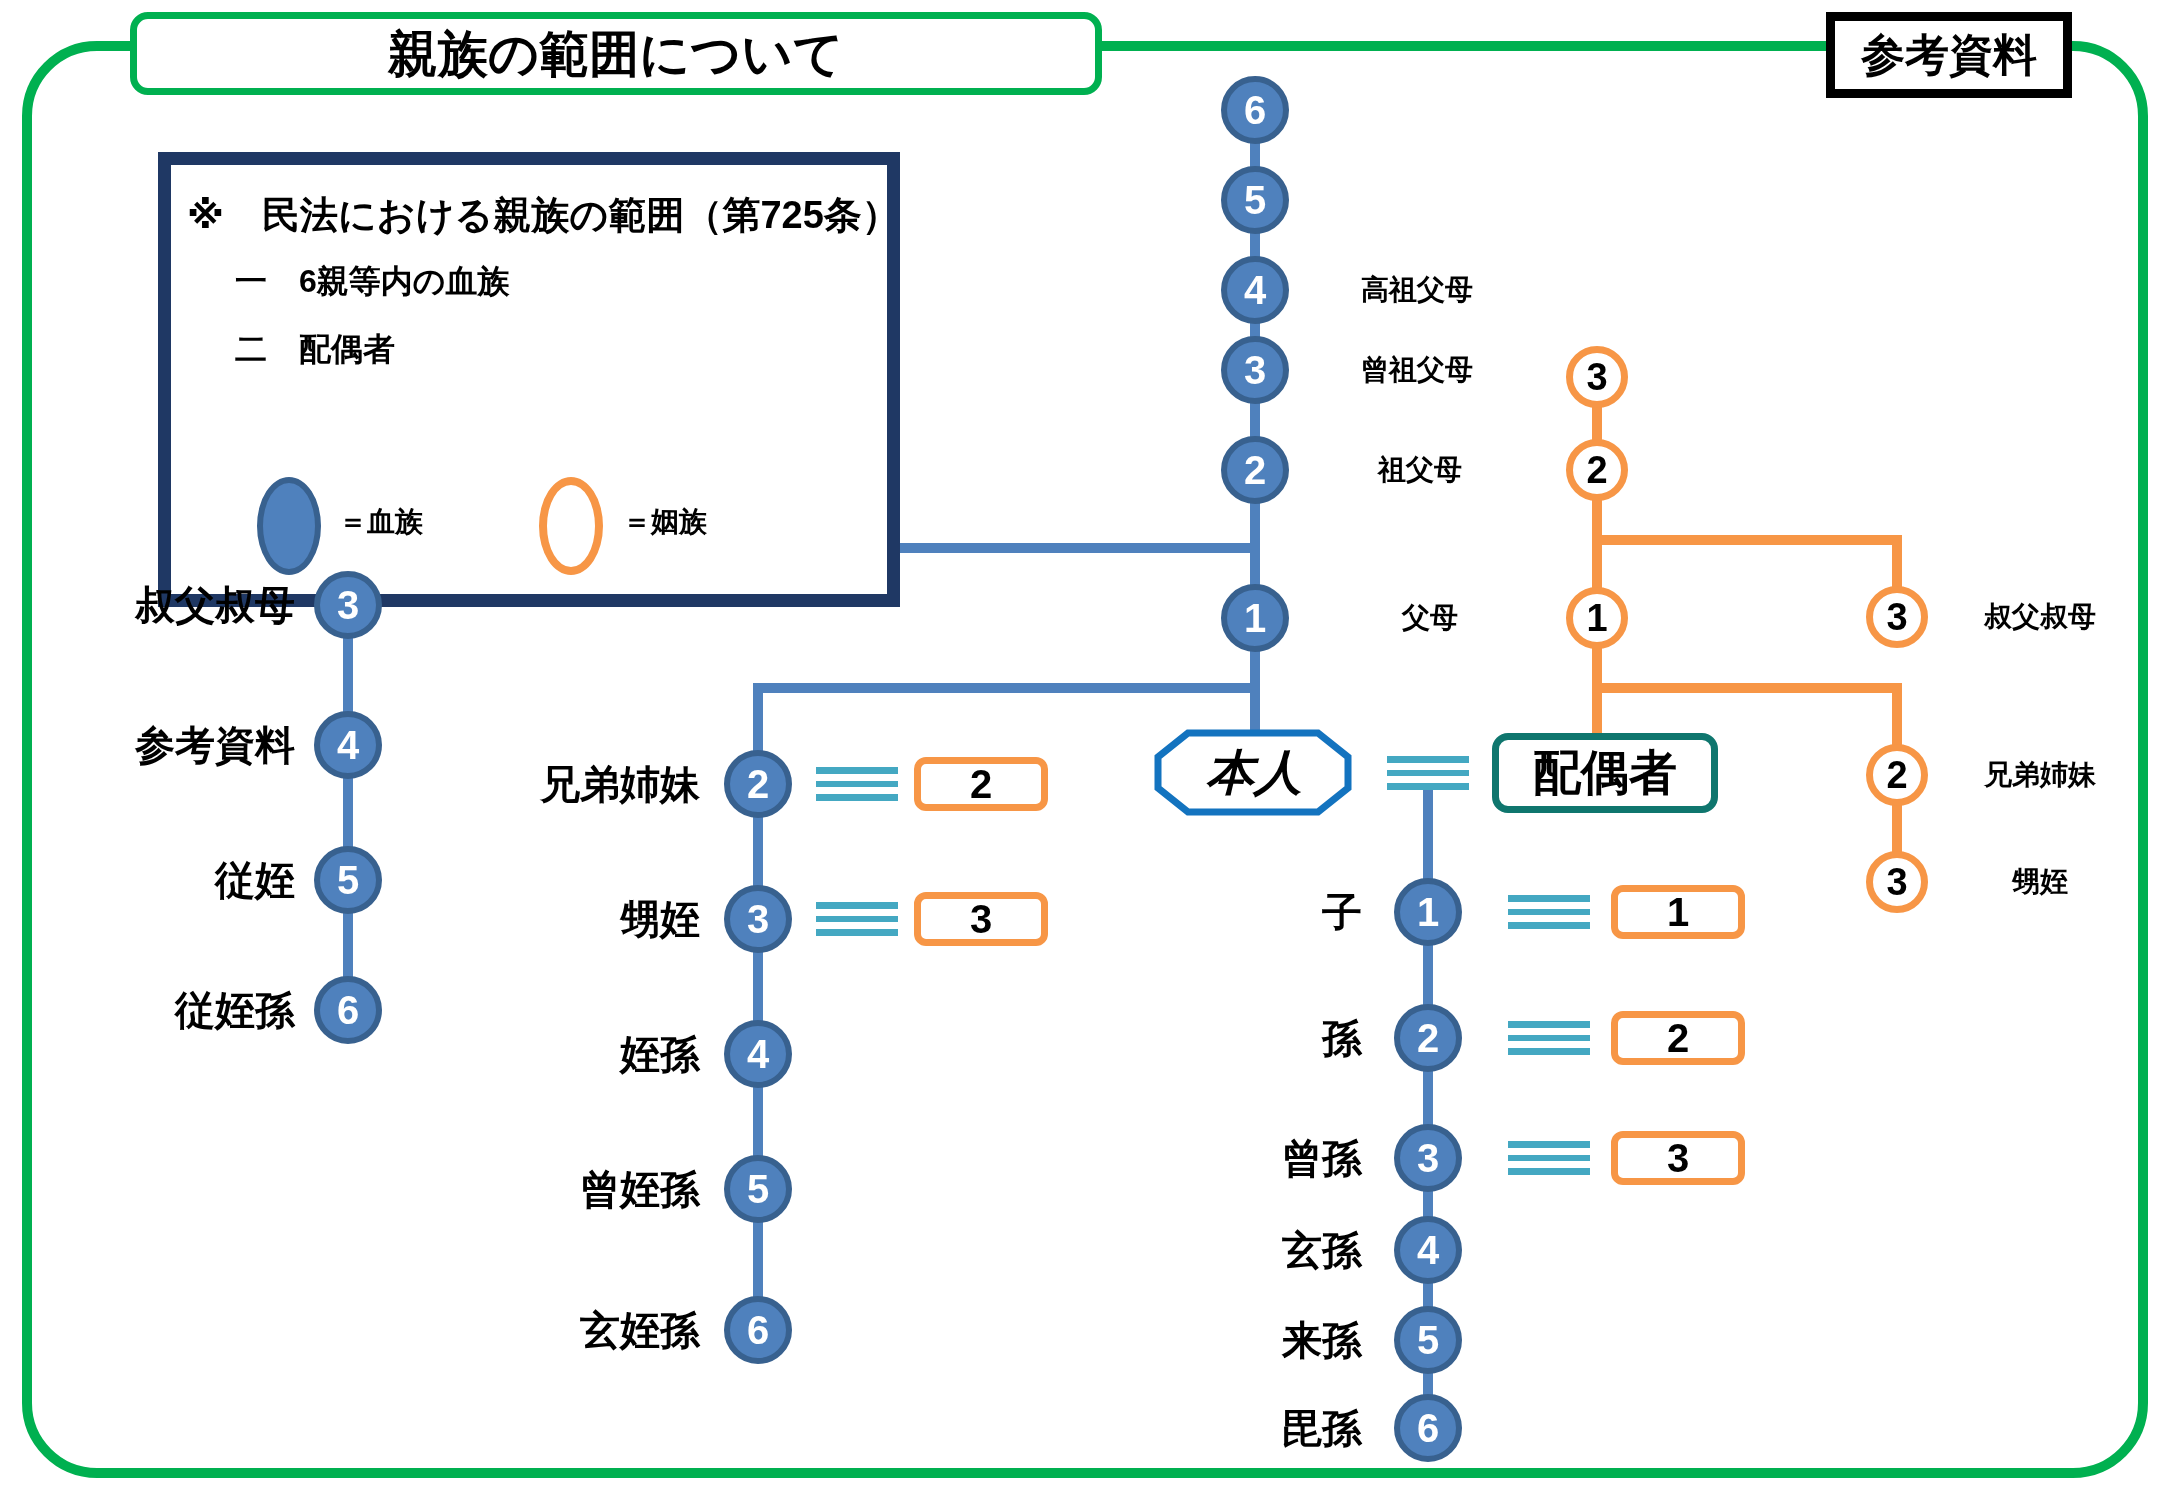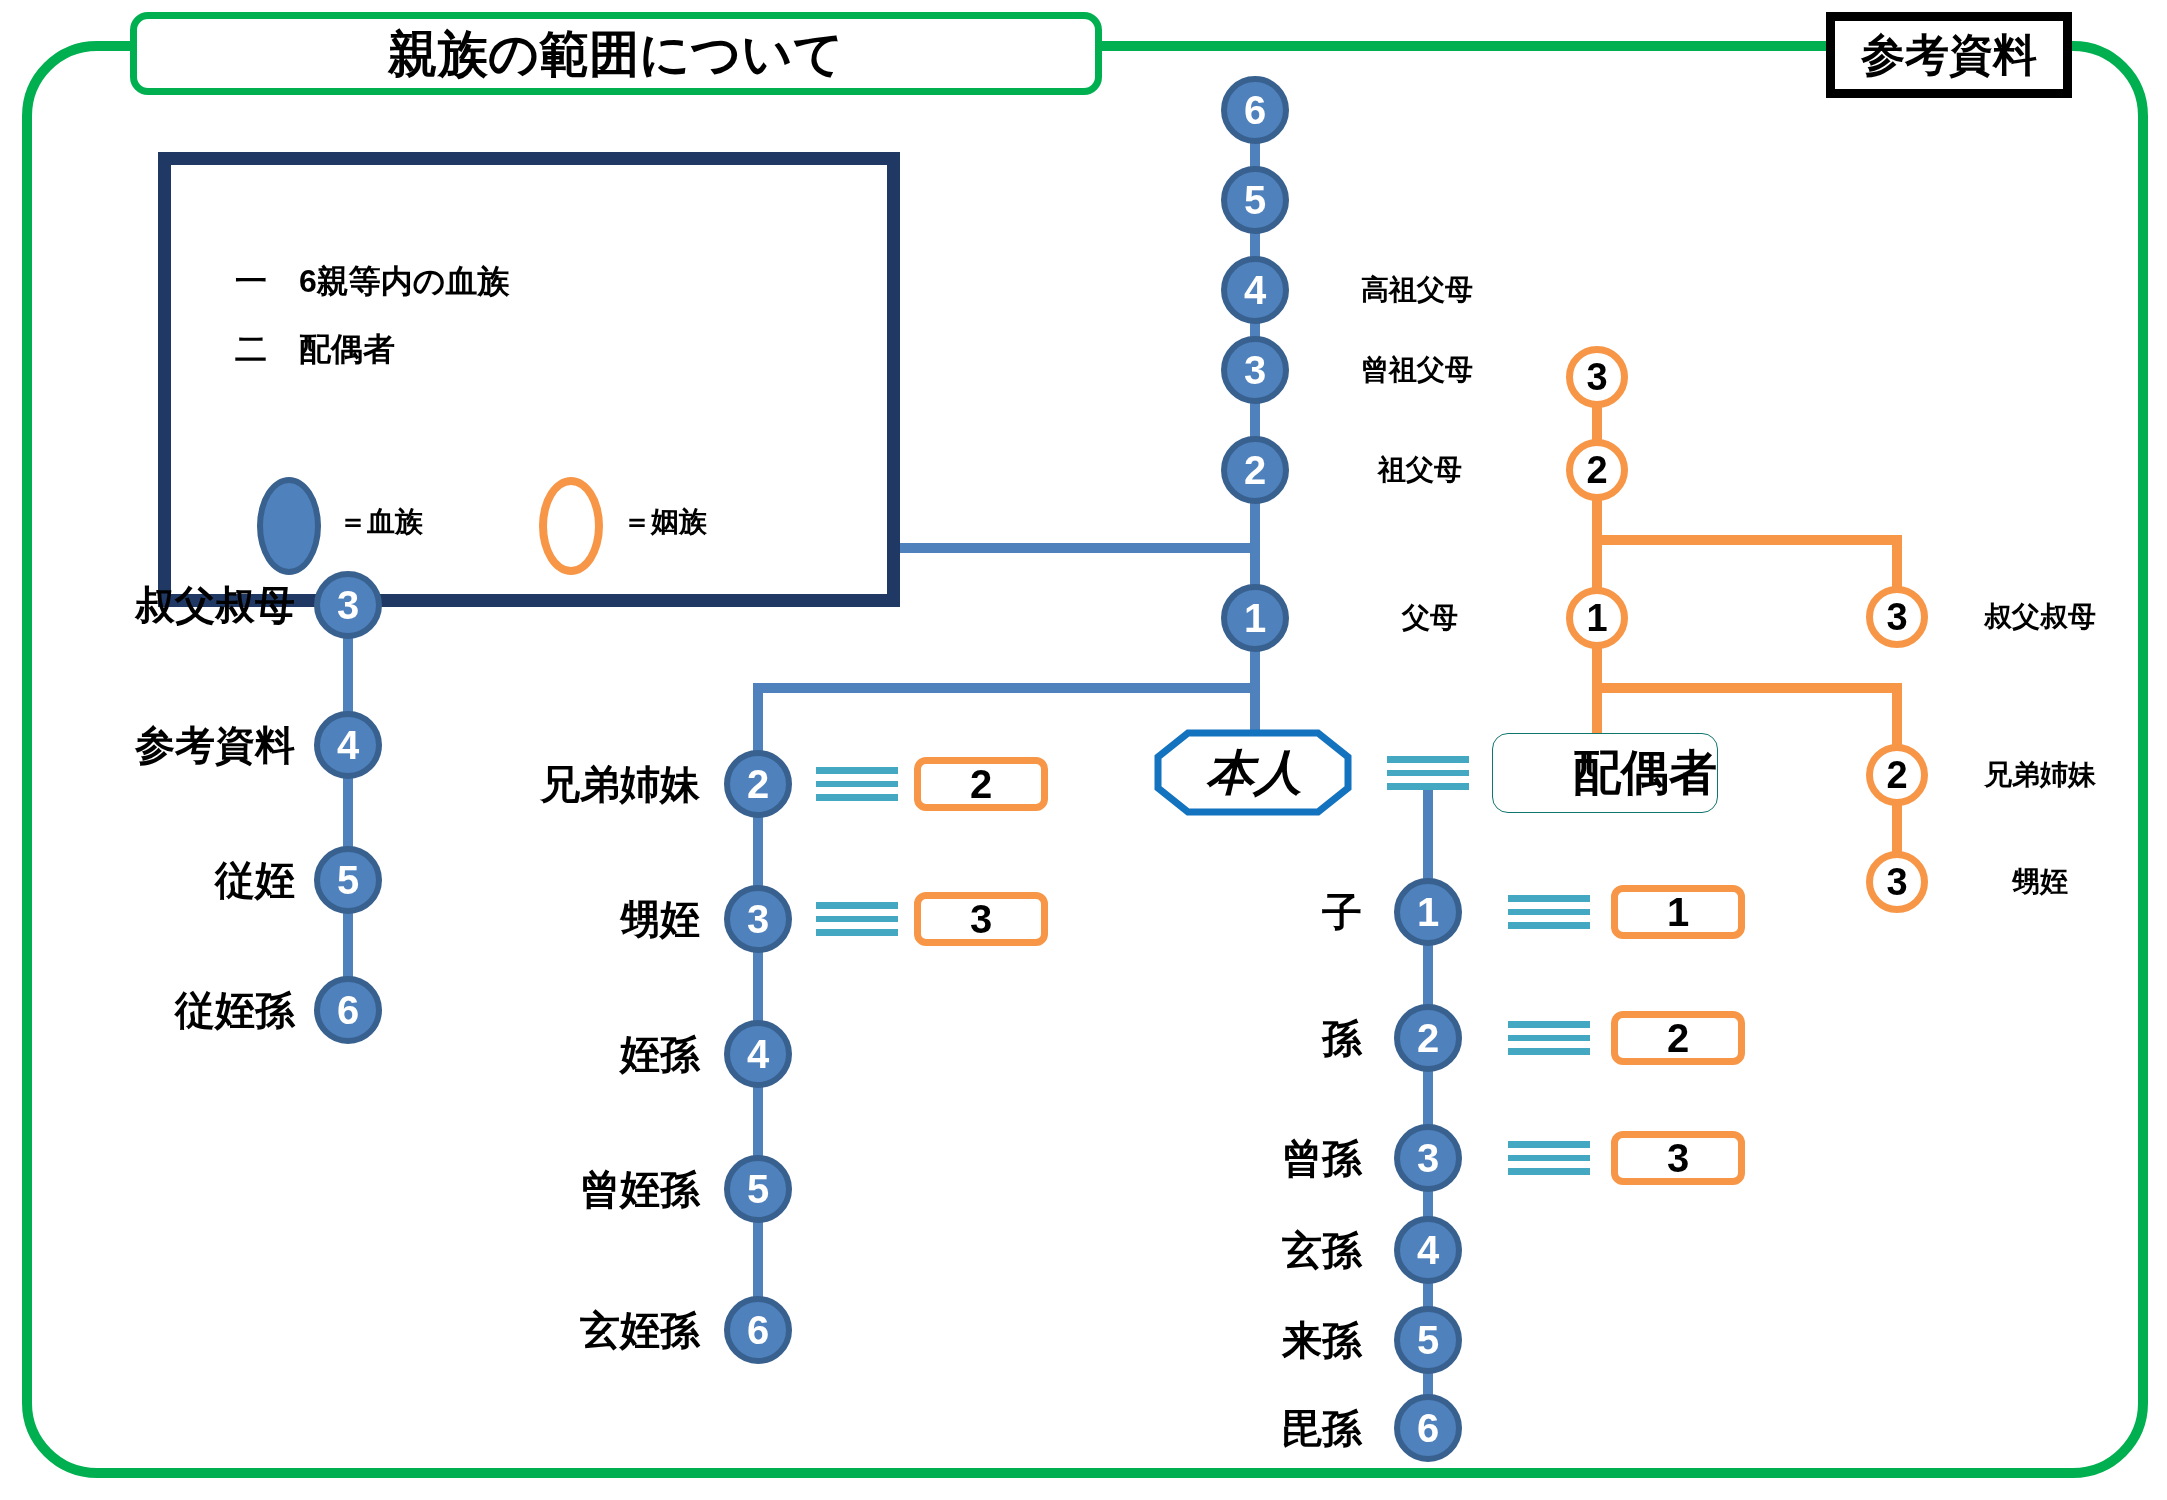--- a/index.html
+++ b/index.html
@@ -43,21 +43,21 @@
     position:absolute;transform:translateY(-50%);
     font-size:40px;font-weight:bold;white-space:nowrap;line-height:1;
   }
   .box{
     position:absolute;box-sizing:border-box;background:#fff;
     display:flex;align-items:center;justify-content:center;
     font-weight:bold;line-height:1;
   }
   #title-box{left:130px;top:12px;width:972px;height:83px;border:7px solid #00B050;border-radius:18px;font-size:50px;}
   #ref-box{left:1826px;top:12px;width:246px;height:86px;border:9px solid #000;font-size:44px;}
-  #spouse-box{left:1492px;top:733px;width:226px;height:80px;border:1px solid #0f766e;border-radius:16px;font-size:48px;justify-content:flex-end;}
+  #spouse-box{left:1492px;top:733px;width:226px;height:80px;border:7px solid #0f766e;border-radius:16px;font-size:48px;}
   #self-label{position:absolute;left:1254px;top:773px;transform:translate(-50%,-50%);font-size:48px;font-weight:bold;line-height:1;font-style:italic;}
   #legend-box{
     position:absolute;left:158px;top:152px;width:742px;height:455px;box-sizing:border-box;
     background:#fff;border:13px solid #1F3864;
   }
   #legend-box .lg-header{position:absolute;left:16px;top:25px;font-size:38px;font-weight:bold;white-space:nowrap;}
   #legend-box .lg-item{position:absolute;left:64px;font-size:32px;font-weight:bold;white-space:nowrap;}
   #legend-box .lg-ellipse{position:absolute;width:64px;height:98px;border-radius:50%;box-sizing:border-box;}
   #legend-box .lg-blood-ellipse{left:86px;top:312px;background:#4F81BD;border:6px solid #38618F;}
   #legend-box .lg-aff-ellipse{left:368px;top:312px;background:#fff;border:8px solid #F79646;}
@@ -80,20 +80,21 @@
   </svg>
 
   <div class="box" id="ref-box">
     <span>参考資料</span>
   </div>
   <div class="box" id="title-box">
     <span>親族の範囲について</span>
   </div>
 
   <div id="legend-box">
+    <div class="lg-header">※　民法における親族の範囲（第725条）</div>
     <div class="lg-item" style="top:95px">一　6親等内の血族</div>
     <div class="lg-item" style="top:163px">二　配偶者</div>
     <div class="lg-ellipse lg-blood-ellipse"></div>
     <div class="lg-eqlbl" style="left:168px;top:338px">＝血族</div>
     <div class="lg-ellipse lg-aff-ellipse"></div>
     <div class="lg-eqlbl" style="left:452px;top:338px">＝姻族</div>
   </div>
 
   <div class="bc" style="left:1221px;top:76px">6</div>
   <div class="bc" style="left:1221px;top:166px">5</div>

